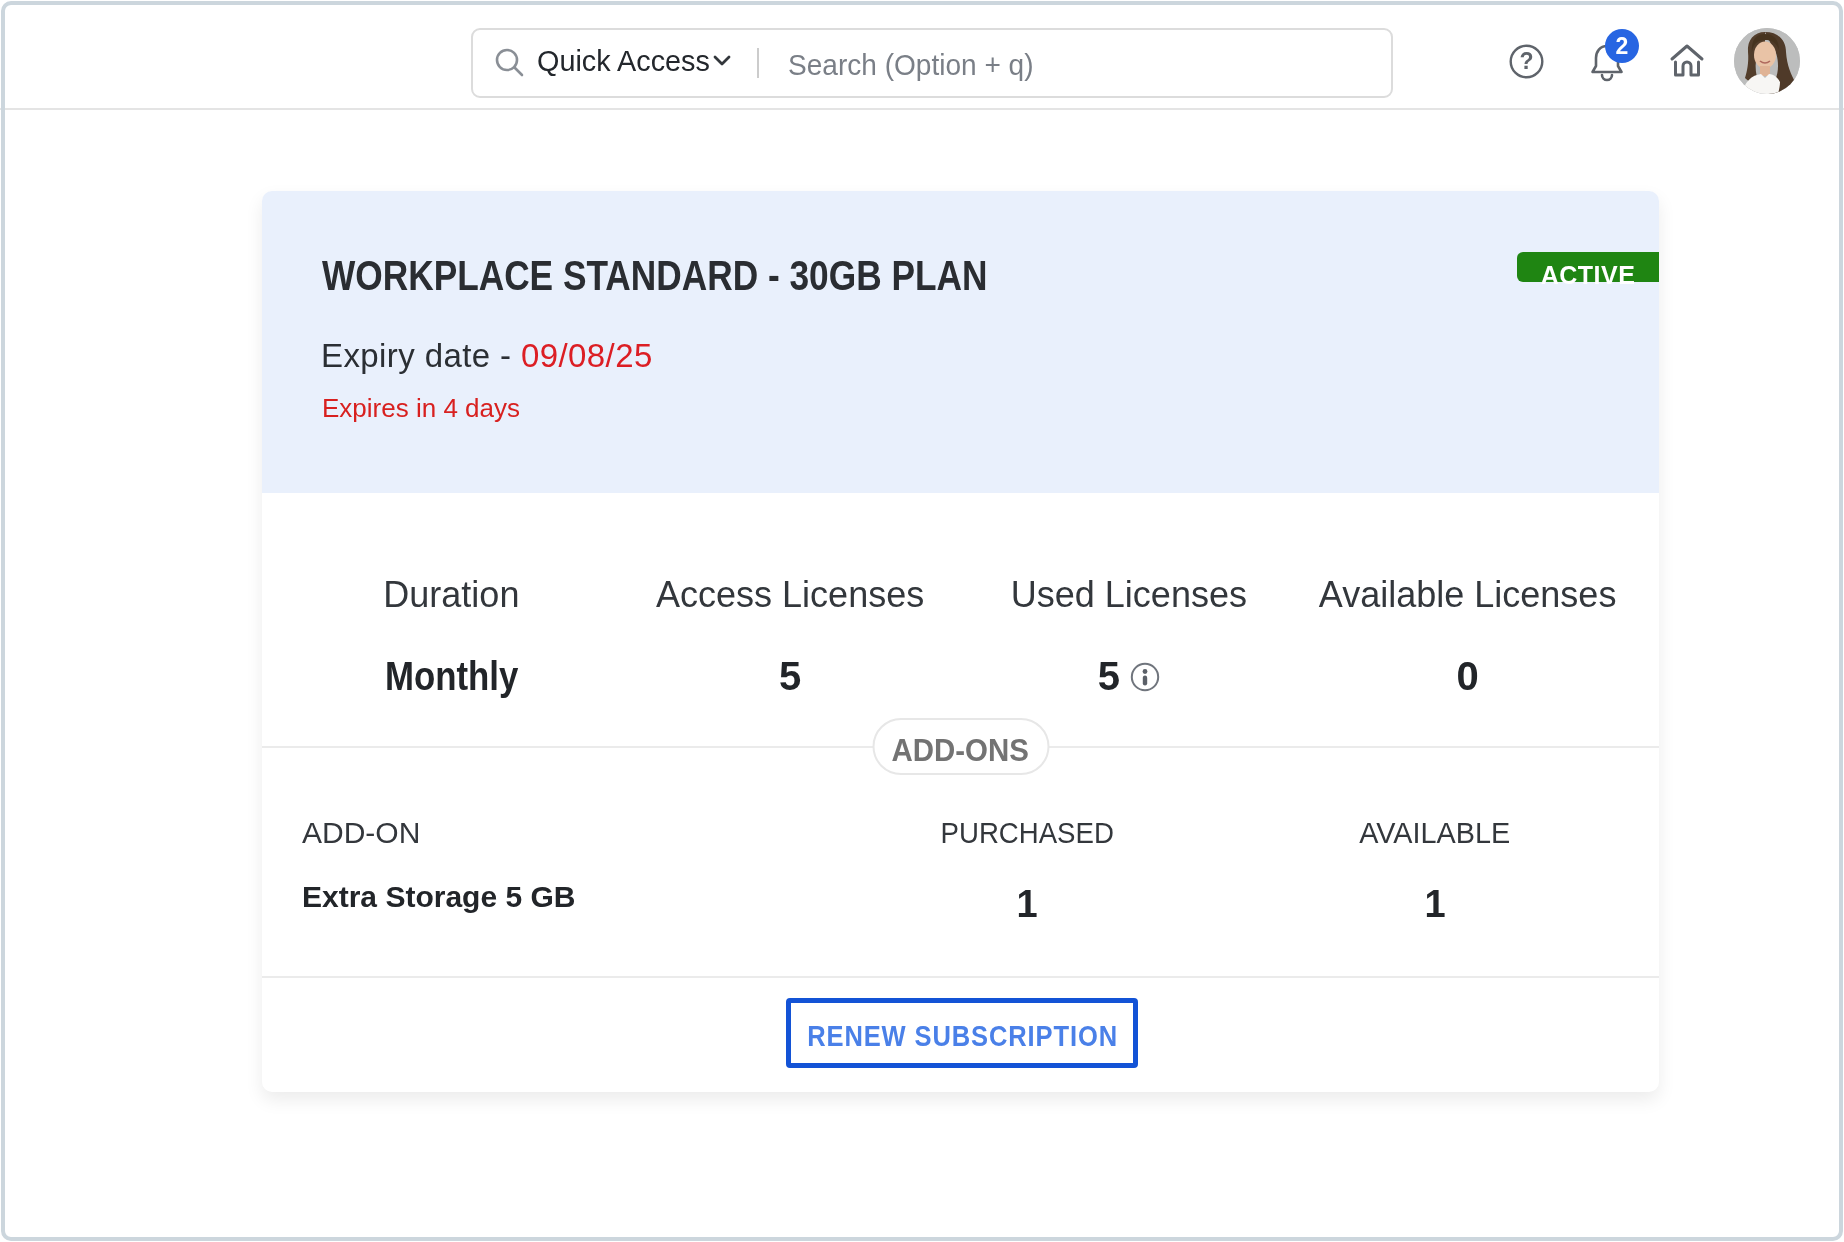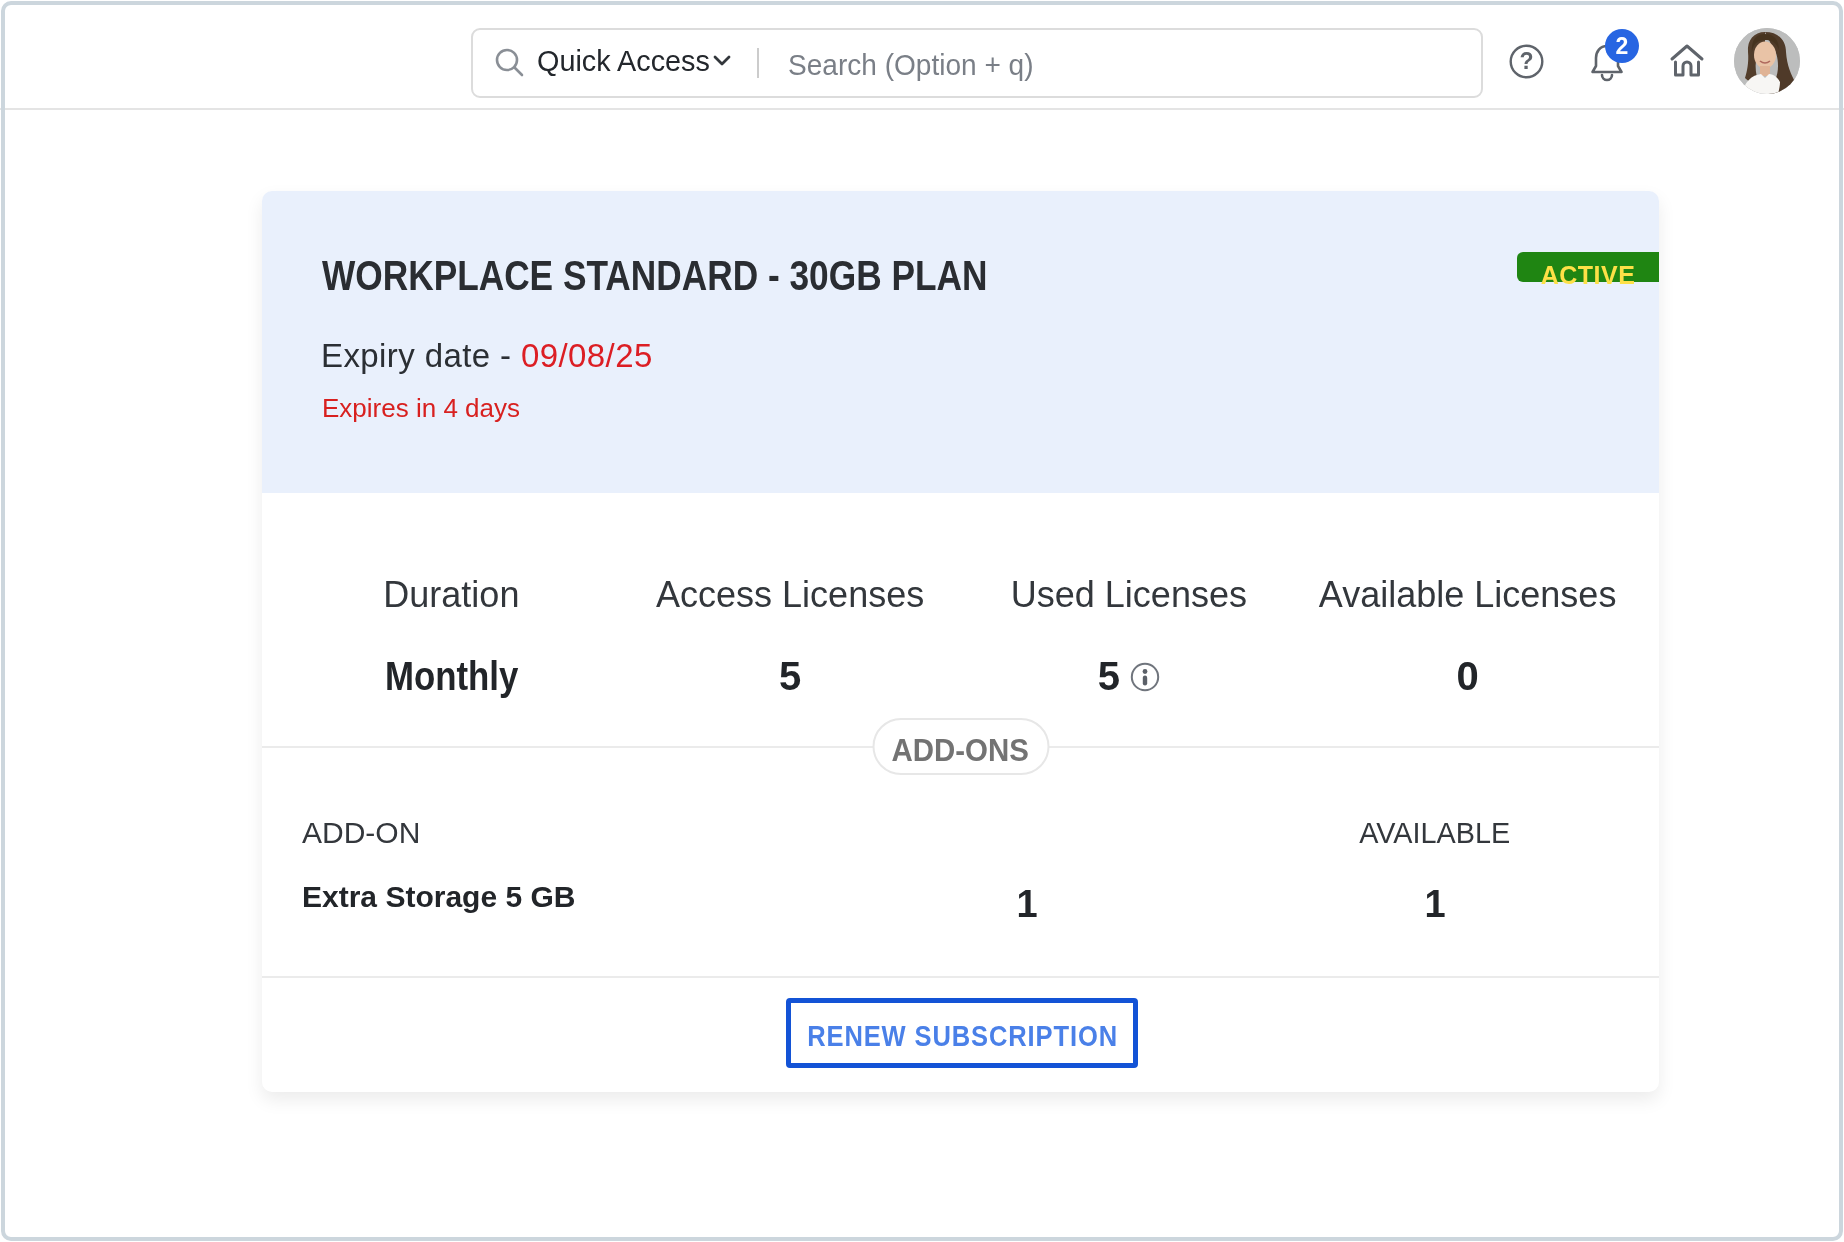--- a/index.html
+++ b/index.html
@@ -1,32 +1,32 @@
 <!DOCTYPE html>
 <html><head>
 <meta charset="utf-8">
 <style>
   * { margin:0; padding:0; box-sizing:border-box; }
   html,body { width:1844px; height:1242px; background:#fff; font-family:"Liberation Sans", sans-serif; overflow:hidden; position:relative; }
   .frame { position:absolute; left:1px; top:1px; width:1842px; height:1240px; border:4px solid #ccd6dd; border-radius:10px; background:transparent; z-index:50; pointer-events:none; }
   .topbar { position:absolute; left:0; top:0; width:1844px; height:110px; background:#fff; border-bottom:2px solid #e4e4e4; }
-  .search { position:absolute; left:471px; top:28px; width:1012px; height:70px; border:2px solid #dcdcdc; border-radius:9px; background:#fff; }
+  .search { position:absolute; left:471px; top:28px; width:922px; height:70px; border:2px solid #dcdcdc; border-radius:9px; background:#fff; }
   .qa-text { position:absolute; left:64px; top:0; height:66px; line-height:62px; font-size:30px; color:#23272c; transform:scaleX(0.96); transform-origin:left center; }
   .sdivider { position:absolute; left:284px; top:18px; width:2px; height:30px; background:#ccc; }
   .placeholder { position:absolute; left:315px; top:0; height:66px; line-height:70px; font-size:30px; color:#7a7f87; transform:scaleX(0.935); transform-origin:left center; }
   .mag { position:absolute; left:20px; top:16px; }
   .chev { position:absolute; left:237px; top:23px; }
   .ticon { position:absolute; }
   .badge2 { position:absolute; left:1605px; top:29px; width:34px; height:34px; border-radius:50%; background:#2765e2; color:#fff; font-size:23px; font-weight:bold; text-align:center; line-height:34px; z-index:5; }
   .avatar { position:absolute; left:1734px; top:28px; width:66px; height:66px; border-radius:50%; overflow:hidden; background:#c6c7c7; }
 
   .card { position:absolute; left:262px; top:191px; width:1397px; height:901px; background:#fff; border-radius:10px; box-shadow:0 8px 18px rgba(0,0,0,0.08); }
   .chead { position:absolute; left:0; top:0; width:100%; height:302px; background:#e9f0fc; border-radius:10px 10px 0 0; }
   .title { position:absolute; left:60px; top:60px; font-size:43px; font-weight:bold; color:#2a2d32; transform:scaleX(0.82); transform-origin:left center; white-space:nowrap; }
-  .abadge { position:absolute; right:0; top:61px; width:142px; height:30px; background:#1f8512; border-radius:6px 0 0 6px; color:#fde047; font-size:25px; font-weight:bold; text-align:center; line-height:47px; letter-spacing:0.5px; }
+  .abadge { position:absolute; right:0; top:61px; width:142px; height:30px; background:#1f8512; border-radius:6px 0 0 6px; color:#ffffff; font-size:25px; font-weight:bold; text-align:center; line-height:47px; letter-spacing:0.5px; }
   .expiry { position:absolute; left:59px; top:146px; font-size:33px; color:#2b2f34; letter-spacing:0.4px; }
   .expiry .red { color:#dc1e24; }
   .expires { position:absolute; left:60px; top:202px; font-size:26px; color:#d8201f; }
 
   .stat-labels { position:absolute; left:20px; right:22px; top:383px; display:flex; }
   .stat-labels div { flex:1; text-align:center; font-size:36px; color:#33373c; }
   .stat-values { position:absolute; left:20px; right:22px; top:463px; display:flex; }
   .stat-values > div { flex:1; text-align:center; font-size:40px; font-weight:bold; color:#222529; }
   .vwrap { display:inline-flex; align-items:center; gap:10px; }
 
@@ -110,20 +110,21 @@
             <rect x="12.8" y="13.5" width="4.4" height="10" rx="2.2" fill="#5b6068"></rect>
           </svg></span></div>
       <div>0</div>
     </div>
 
     <div class="div1"></div>
     <div class="pill"><span style="display:inline-block; transform:scaleX(0.92); transform-origin:center;">ADD-ONS</span></div>
 
     <div class="arow ahead">
       <div class="c1">ADD-ON</div>
+      <div class="c2"><span style="display:inline-block; transform:scaleX(0.92); transform-origin:center;">PURCHASED</span></div>
       <div class="c3"><span style="display:inline-block; transform:scaleX(0.96); transform-origin:center;">AVAILABLE</span></div>
     </div>
     <div class="arow aval">
       <div class="c1">Extra Storage 5 GB</div>
       <div class="c2">1</div>
       <div class="c3">1</div>
     </div>
 
     <div class="div2"></div>
     <div class="renew"><span style="display:inline-block; white-space:nowrap; transform:scaleX(0.88); transform-origin:center; position:relative; left:-5px;">RENEW SUBSCRIPTION</span></div>

